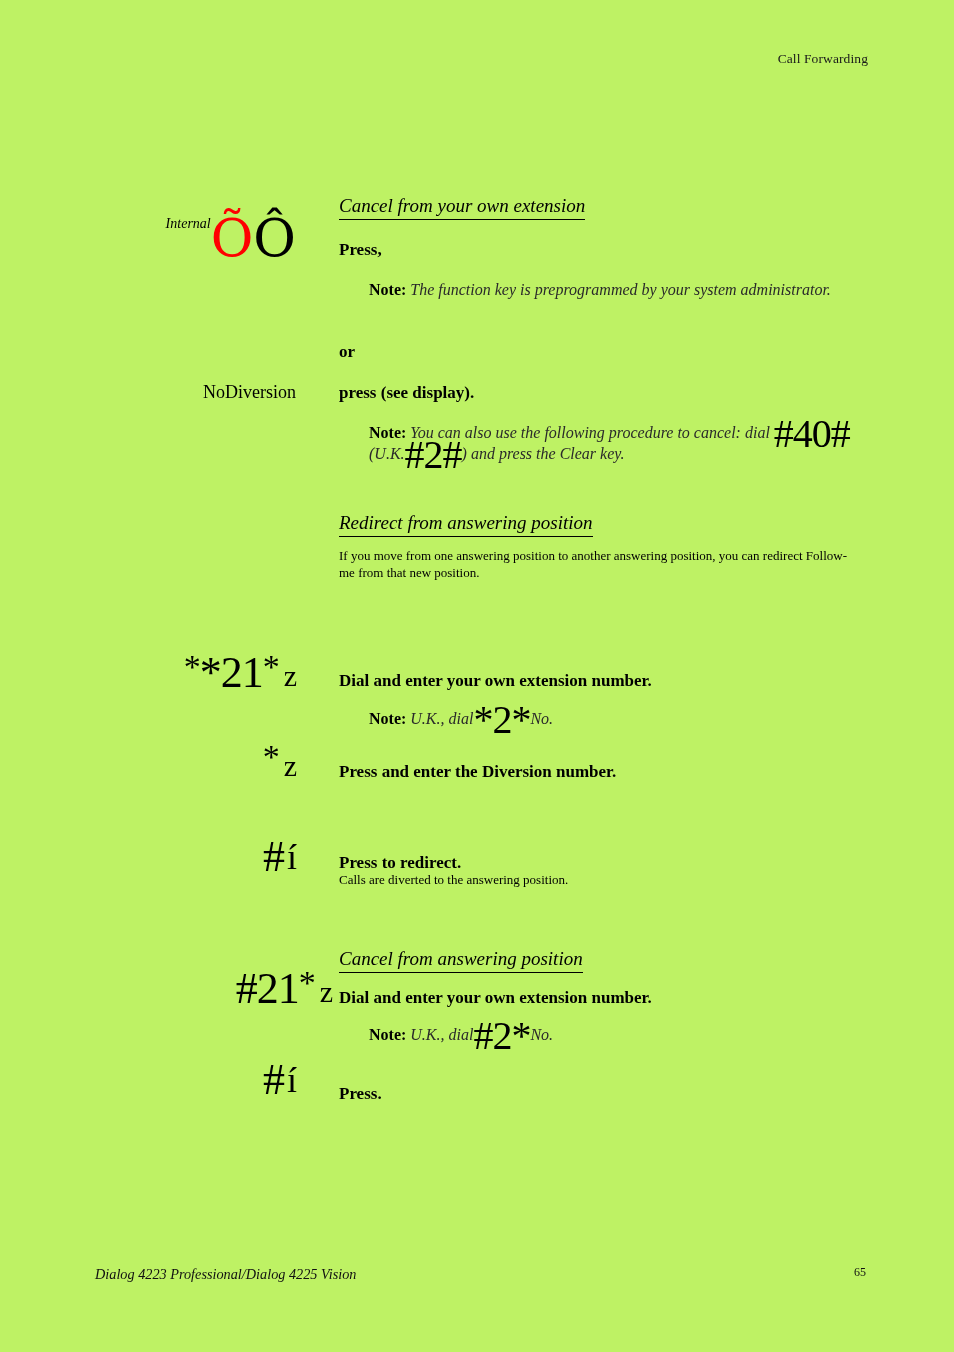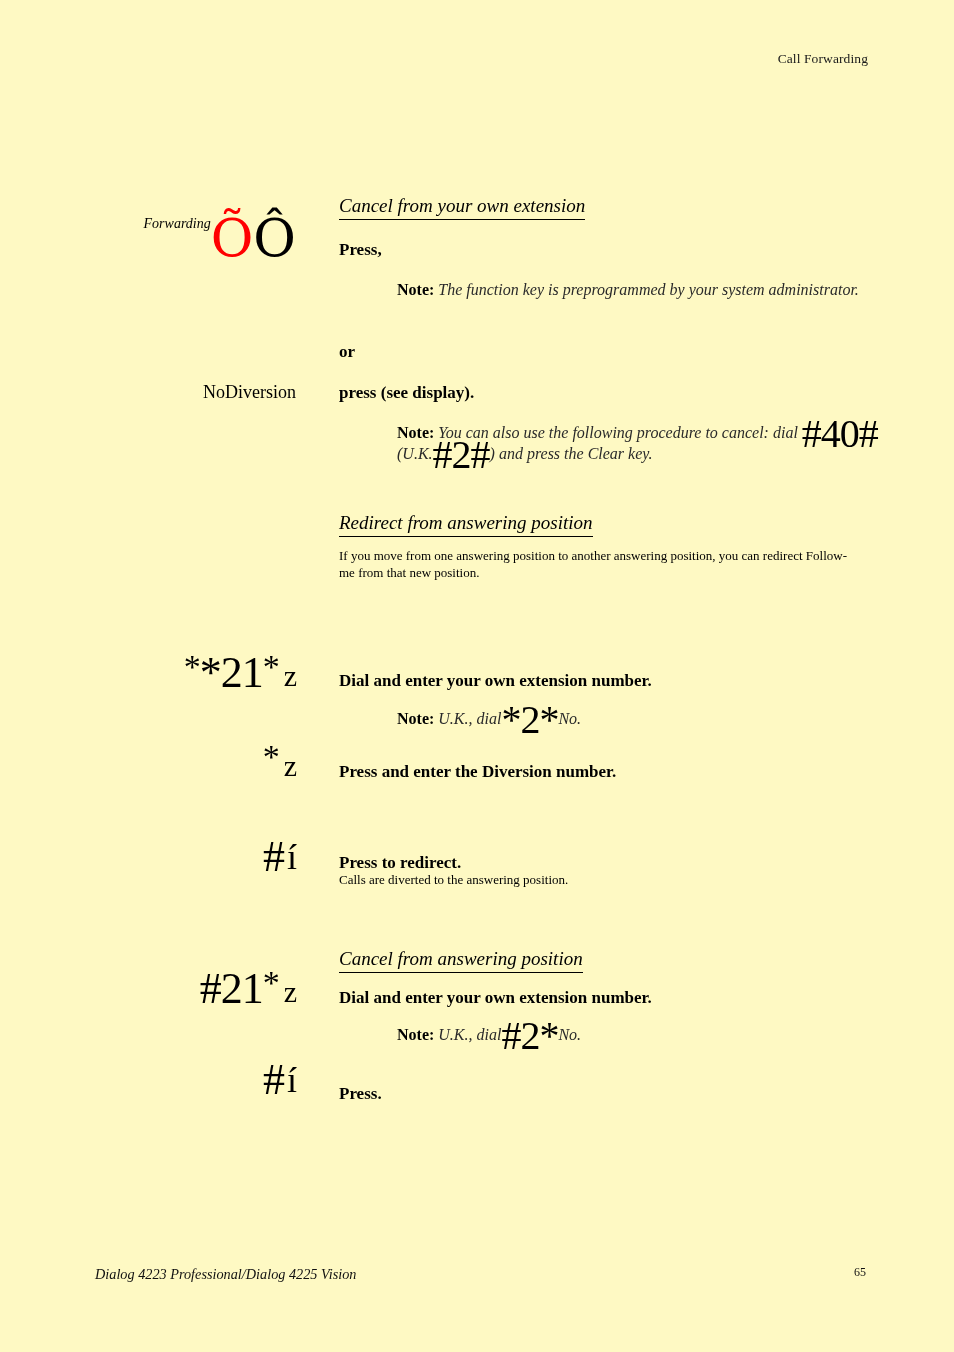--- a/index.html
+++ b/index.html
@@ -8,21 +8,21 @@
     background: #ffffff;
   }
   body {
     font-family: "Liberation Serif", "DejaVu Serif", serif;
     color: #000000;
   }
   .page {
     position: relative;
     width: 954px;
     height: 1352px;
-    background: #fef9c3;
+    background: #bef264;
     overflow: hidden;
   }
 
   
   .running-head {
     position: absolute;
     top: 51px;
     right: 86px;
     font-size: 13.5px;
     letter-spacing: 0.1px;
@@ -86,21 +86,21 @@
     font-size: 16px;
     line-height: 1.3;
     color: #2a2a2a;
     font-style: italic;
   }
   .note b {
     font-style: normal;
     font-weight: bold;
     color: #000;
   }
-  .note-indent { margin-left: 58px; }
+  .note-indent { margin-left: 30px; }
 
   
   .keylabel {
     font-style: italic;
     font-size: 14px;
     vertical-align: 22px;
   }
   .keyplain {
     font-size: 18px;
   }
@@ -148,21 +148,21 @@
   }
 </style>
 </head>
 <body>
 
 <div class="page">
 
   <div class="running-head">Call Forwarding</div>
 
   <div class="keycol" style="top:212px;">
-    <span class="keylabel">Forwarding</span><span class="glyph glyph-red">Õ</span><span class="glyph glyph-black">Ô</span>
+    <span class="keylabel">Internal</span><span class="glyph glyph-red">Õ</span><span class="glyph glyph-black">Ô</span>
   </div>
 
   <div class="textcol" style="top:196px;">
     <span class="subhead">Cancel from your own extension</span>
   </div>
 
   <div class="textcol bold" style="top:239px;">Press,</div>
 
   <div class="textcol note note-indent" style="top:280px;">
     <b>Note:</b>
@@ -212,21 +212,21 @@
     <span>#</span><span class="i">í</span>
   </div>
 
   <div class="textcol bold" style="top:852px;">Press to redirect.</div>
   <div class="textcol plain" style="top:872px;">Calls are diverted to the answering position.</div>
 
   <div class="textcol" style="top:943px;margin-top:6px;">
     <span class="subhead">Cancel from answering position</span>
   </div>
 
-  <div class="keycol dial" style="top:966px;">
+  <div class="keycol dial" style="top:966px;padding-left:36px;">
     <span>#21</span><span class="star">*</span><span class="z">z</span>
   </div>
 
   <div class="textcol bold" style="top:987px;">Dial and enter your own extension number.</div>
 
   <div class="textcol note note-indent" style="top:1025px;">
     <b>Note:</b>
     <span>U.K., dial</span><span class="dial-inline">#2*</span><span>No.</span>
   </div>
 

